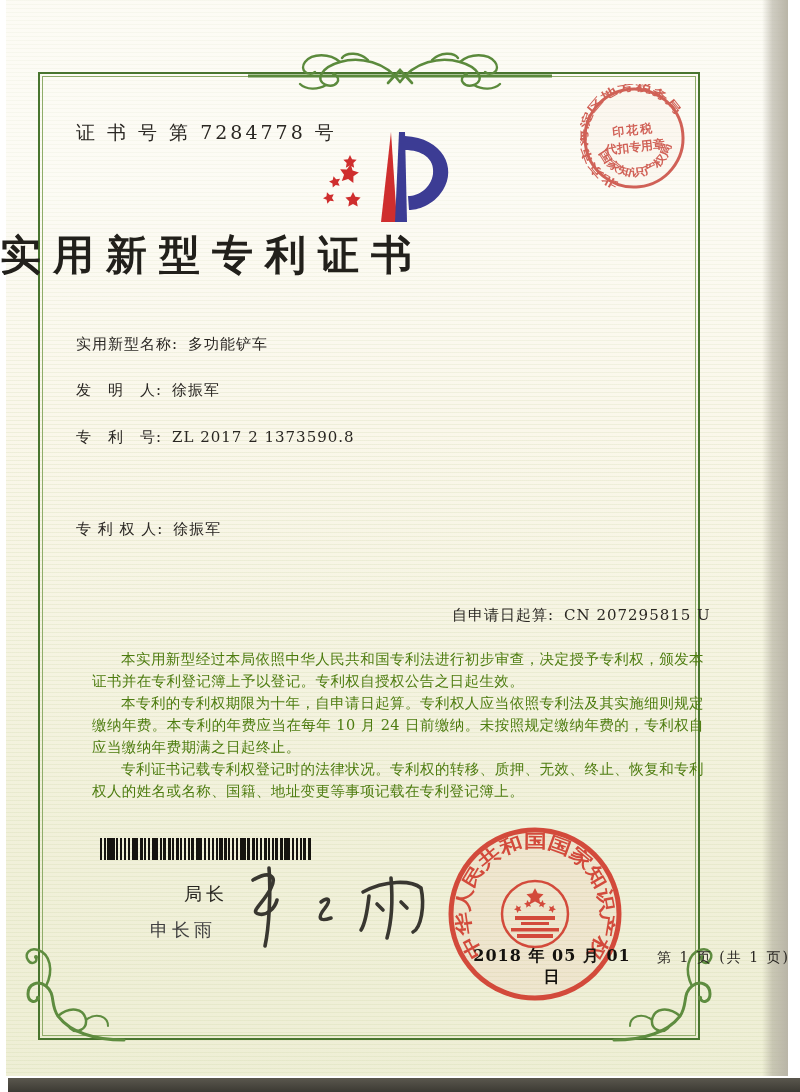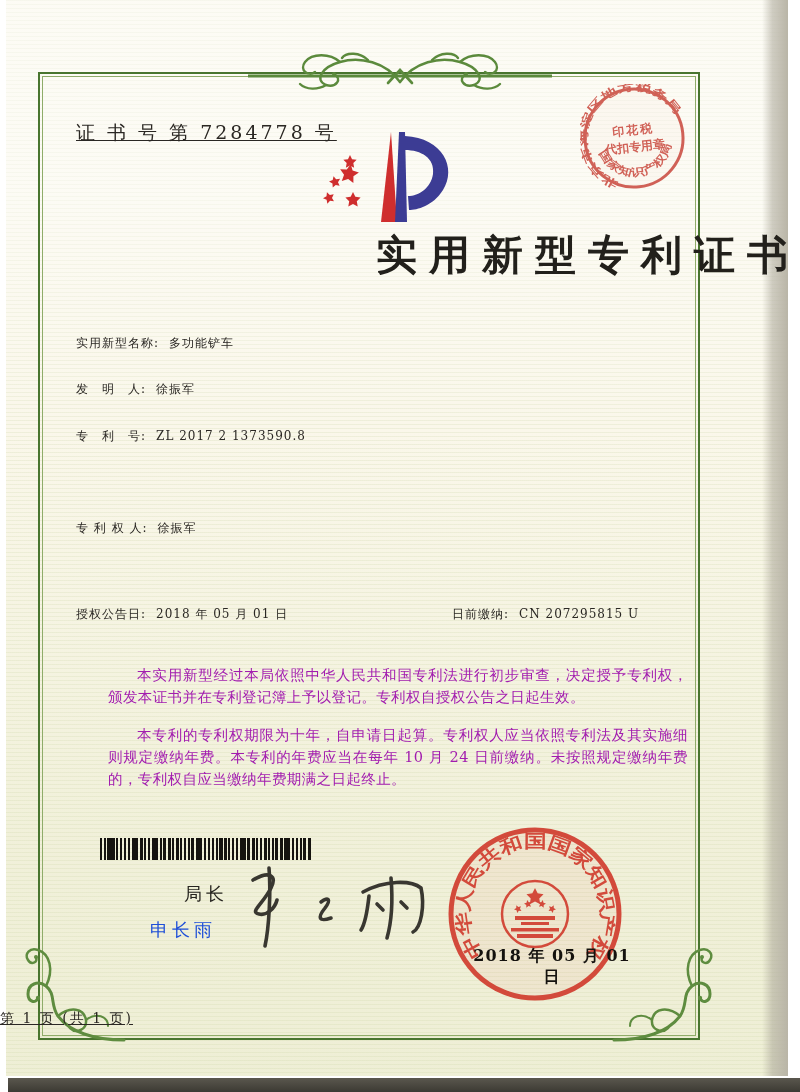--- a/index.html
+++ b/index.html
@@ -14,41 +14,41 @@
          background:linear-gradient(180deg,rgba(255,255,255,.5) 0 18%,transparent 40%,rgba(208,216,160,.22) 78%,rgba(208,216,160,.28) 100%);}
   .scan-edge-right{position:absolute;left:762px;top:0;width:26px;height:1076px;
          background:linear-gradient(90deg,rgba(160,156,144,0) 0,rgba(170,166,152,.55) 40%,#b9b5a7 100%);}
   .scan-edge-bottom{position:absolute;left:8px;top:1078px;width:792px;height:14px;
          background:linear-gradient(180deg,#5a574e,#3c3a33);}
   
   .frame{position:absolute;left:38px;top:72px;width:658px;height:964px;
          border:2px solid #49752f;}
   .frame-inner{position:absolute;inset:2px;border:1px solid #8fac69;}
   .abs{position:absolute;}
-  .cert-no{left:76px;top:120px;font-size:19px;letter-spacing:3px;color:#2a2723;text-decoration:underline;}
-  .title{left:0;top:228px;width:100%;text-align:right;font-size:41px;font-weight:bold;
+  .cert-no{left:76px;top:120px;font-size:19px;letter-spacing:3px;color:#2a2723;}
+  .title{left:0;top:228px;width:100%;text-align:left;font-size:41px;font-weight:bold;
          letter-spacing:12px;color:#22201b;}
-  .field-row{left:76px;font-size:12px;letter-spacing:1px;white-space:nowrap;}
+  .field-row{left:76px;font-size:15px;letter-spacing:1px;white-space:nowrap;}
   .field-row .lab{color:#2a2723;}
   .field-row .val{margin-left:10px;color:#2a2723;}
   .grant-right{left:452px;}
   .body-text{left:92px;top:648px;width:612px;}
-  .body-text p{margin:16px;font-size:14.5px;line-height:22px;letter-spacing:.4px;
-         text-indent:2em;text-align:justify;color:#a21caf;}
+  .body-text p{margin:0;font-size:14.5px;line-height:22px;letter-spacing:.4px;
+         text-indent:2em;text-align:justify;color:#4d7c0f;}
   .barcode{left:100px;top:838px;width:212px;height:22px;background-color:transparent;
          background-image:
            repeating-linear-gradient(90deg,#15130f 0 2px,transparent 2px 4px),
            repeating-linear-gradient(90deg,#15130f 0 1px,transparent 1px 7px),
            repeating-linear-gradient(90deg,transparent 0 10px,#15130f 10px 13px,transparent 13px 22px);}
   .sig-title{left:152px;top:882px;font-size:18px;letter-spacing:4px;color:#26241f;margin-left:32px;}
-  .sig-name{left:150px;top:918px;font-size:18px;letter-spacing:4px;color:#1d4ed8;}
+  .sig-name{left:150px;top:918px;font-size:18px;letter-spacing:4px;color:#404040;}
   .seal-date{left:462px;top:946px;width:180px;text-align:center;font-size:16px;
          font-weight:bold;letter-spacing:1px;color:#14120e;z-index:5;}
-  .footer{left:0;top:1010px;width:790px;text-align:left;font-size:14px;
-         letter-spacing:2px;color:#2a2723;text-decoration:underline;}
+  .footer{left:0;top:949px;width:790px;text-align:right;font-size:14px;
+         letter-spacing:2px;color:#2a2723;}
   svg{display:block;}
 </style>
 </head>
 <body>
 
 <div class="stage">
 
   <svg width="0" height="0" style="position:absolute">
     <defs>
       <path id="star" d="M0,-1 L0.294,-0.405 0.951,-0.309 0.476,0.155 0.588,0.809 0,0.5 -0.588,0.809 -0.476,0.155 -0.951,-0.309 -0.294,-0.405 Z"></path>
@@ -136,30 +136,28 @@
   <div class="abs field-row" style="top:381px">
     <span class="lab">发　明　人:</span><span class="val">徐振军</span>
   </div>
   <div class="abs field-row" style="top:428px">
     <span class="lab">专　利　号:</span><span class="val">ZL 2017 2 1373590.8</span>
   </div>
   <div class="abs field-row" style="top:520px">
     <span class="lab">专 利 权 人:</span><span class="val">徐振军</span>
   </div>
 
-  <div class="abs field-row" style="top:606px">
-    <span class="lab">授权公告日:</span><span class="val">2018 年 05 月 01 日</span>
-  </div>
   <div class="abs field-row grant-right" style="top:606px">
-    <span class="lab">日前缴纳:</span><span class="val">CN 207295815 U</span>
+    <span class="lab">自申请日起算:</span><span class="val">CN 207295815 U</span>
   </div>
 
   <div class="abs body-text">
     <p>本实用新型经过本局依照中华人民共和国专利法进行初步审查，决定授予专利权，颁发本证书并在专利登记簿上予以登记。专利权自授权公告之日起生效。</p>
     <p>本专利的专利权期限为十年，自申请日起算。专利权人应当依照专利法及其实施细则规定缴纳年费。本专利的年费应当在每年 10 月 24 日前缴纳。未按照规定缴纳年费的，专利权自应当缴纳年费期满之日起终止。</p>
+    <p>专利证书记载专利权登记时的法律状况。专利权的转移、质押、无效、终止、恢复和专利权人的姓名或名称、国籍、地址变更等事项记载在专利登记簿上。</p>
   </div>
 
   <div class="abs barcode"></div>
 
   <div class="abs sig-title">局长</div>
   <div class="abs sig-name">申长雨</div>
   <svg class="abs" style="left:225px;top:862px" width="215" height="95" viewBox="0 0 215 95">
     <g stroke="#26241f" stroke-width="3.6" fill="none" stroke-linecap="round" opacity="0.9">
       <path d="M28,18 C45,8 52,14 46,26 C38,42 24,50 34,52 C42,54 50,46 52,38"></path>
       <path d="M44,6 C46,30 44,66 40,84"></path>

